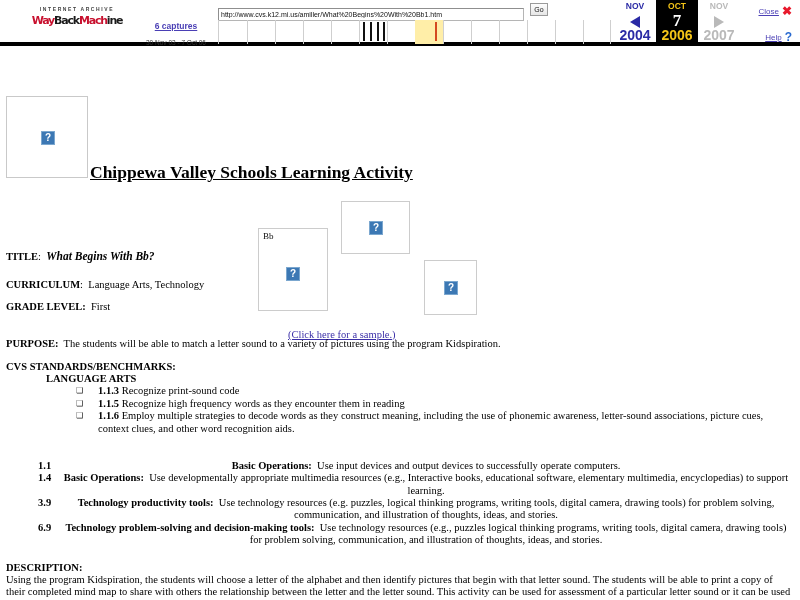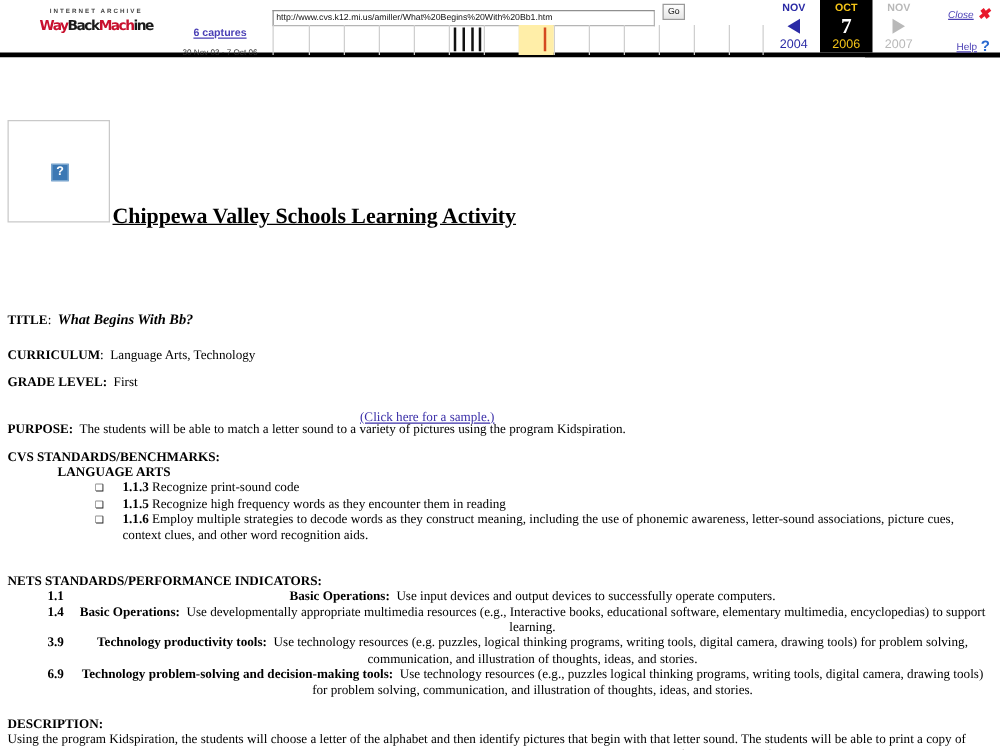--- a/index.html
+++ b/index.html
@@ -161,22 +161,22 @@
     font-size: 8.5px;
     font-weight: bold;
     line-height: 11px;
     padding-top: 1px;
   }
   .date-col .mid {
     height: 18px;
     line-height: 18px;
   }
   .date-col .yr {
-    font-size: 10px;
-    font-weight: normal;
+    font-size: 14px;
+    font-weight: bold;
     line-height: 11px;
   }
   #col-prev { left: 0; color: #2a2aa5; }
   #col-cur {
     left: 42px;
     background: #000000;
   }
   #col-cur .mon { color: #f5c518; }
   #col-cur .yr { color: #f5c518; }
   #col-cur .daynum {
@@ -206,21 +206,21 @@
   }
 
   
   #close-row, #help-row {
     position: absolute;
     right: 8px;
     font-family: "Liberation Sans", sans-serif;
     font-size: 8px;
     white-space: nowrap;
   }
-  #close-row { top: 4px; font-style: italic; }
+  #close-row { top: 4px; }
   #help-row { top: 30px; }
   .wb-link {
     color: #4a3fb5;
     text-decoration: underline;
     cursor: pointer;
   }
   #close-x {
     color: #e8192c;
     font-weight: bold;
     font-size: 12px;
@@ -440,20 +440,32 @@
 </div>
 
 <div id="page">
 
   <div id="header-img-box">
     <span class="broken-img"></span>
   </div>
 
   <div id="page-title">Chippewa Valley Schools Learning Activity</div>
 
+  <div id="sample-cluster">
+    <div class="sample-box" id="box-main">
+      <span class="sample-label">Bb</span>
+      <span class="broken-img"></span>
+    </div>
+    <div class="sample-box" id="box-top">
+      <span class="broken-img"></span>
+    </div>
+    <div class="sample-box" id="box-right">
+      <span class="broken-img"></span>
+    </div>
+  </div>
 
   <div id="sample-link">(Click here for a sample.)</div>
 
   <div id="content">
 
     <div class="row">
       <span class="lbl">TITLE</span><span>:&nbsp; </span><span class="ttl-val">What Begins With Bb?</span>
     </div>
 
     <div class="spacer-15"></div>
@@ -486,21 +498,20 @@
     <div class="row ind3">
       <span class="sq">❏</span><span class="lbl">1.1.5</span> <span>Recognize high frequency words as they encounter them in reading</span>
     </div>
     <div class="row ind3">
       <span class="sq">❏</span><span class="lbl">1.1.6</span> <span>Employ multiple strategies to decode words as they construct meaning, including the use of phonemic awareness, letter-sound associations, picture cues, context clues, and other word recognition aids.</span>
     </div>
 
     <div class="spacer-15"></div>
     <div class="spacer-10"></div>
 
-    <div class="row lbl">NETS STANDARDS/PERFORMANCE INDICATORS:</div>
 
     <div class="row nets-item">
       <span class="num">1.1</span><span class="lbl">Basic Operations:</span><span>&nbsp; </span><span>Use input devices and output devices to successfully operate computers.</span>
     </div>
     <div class="row nets-item">
       <span class="num">1.4</span><span class="lbl">Basic Operations:</span><span>&nbsp; </span><span>Use developmentally appropriate multimedia resources (e.g., Interactive books, educational software, elementary multimedia, encyclopedias) to support learning.</span>
     </div>
     <div class="row nets-item">
       <span class="num">3.9</span><span class="lbl">Technology productivity tools:</span><span>&nbsp; </span><span>Use technology resources (e.g. puzzles, logical thinking programs, writing tools, digital camera, drawing tools) for problem solving, communication, and illustration of thoughts, ideas, and stories.</span>
     </div>

